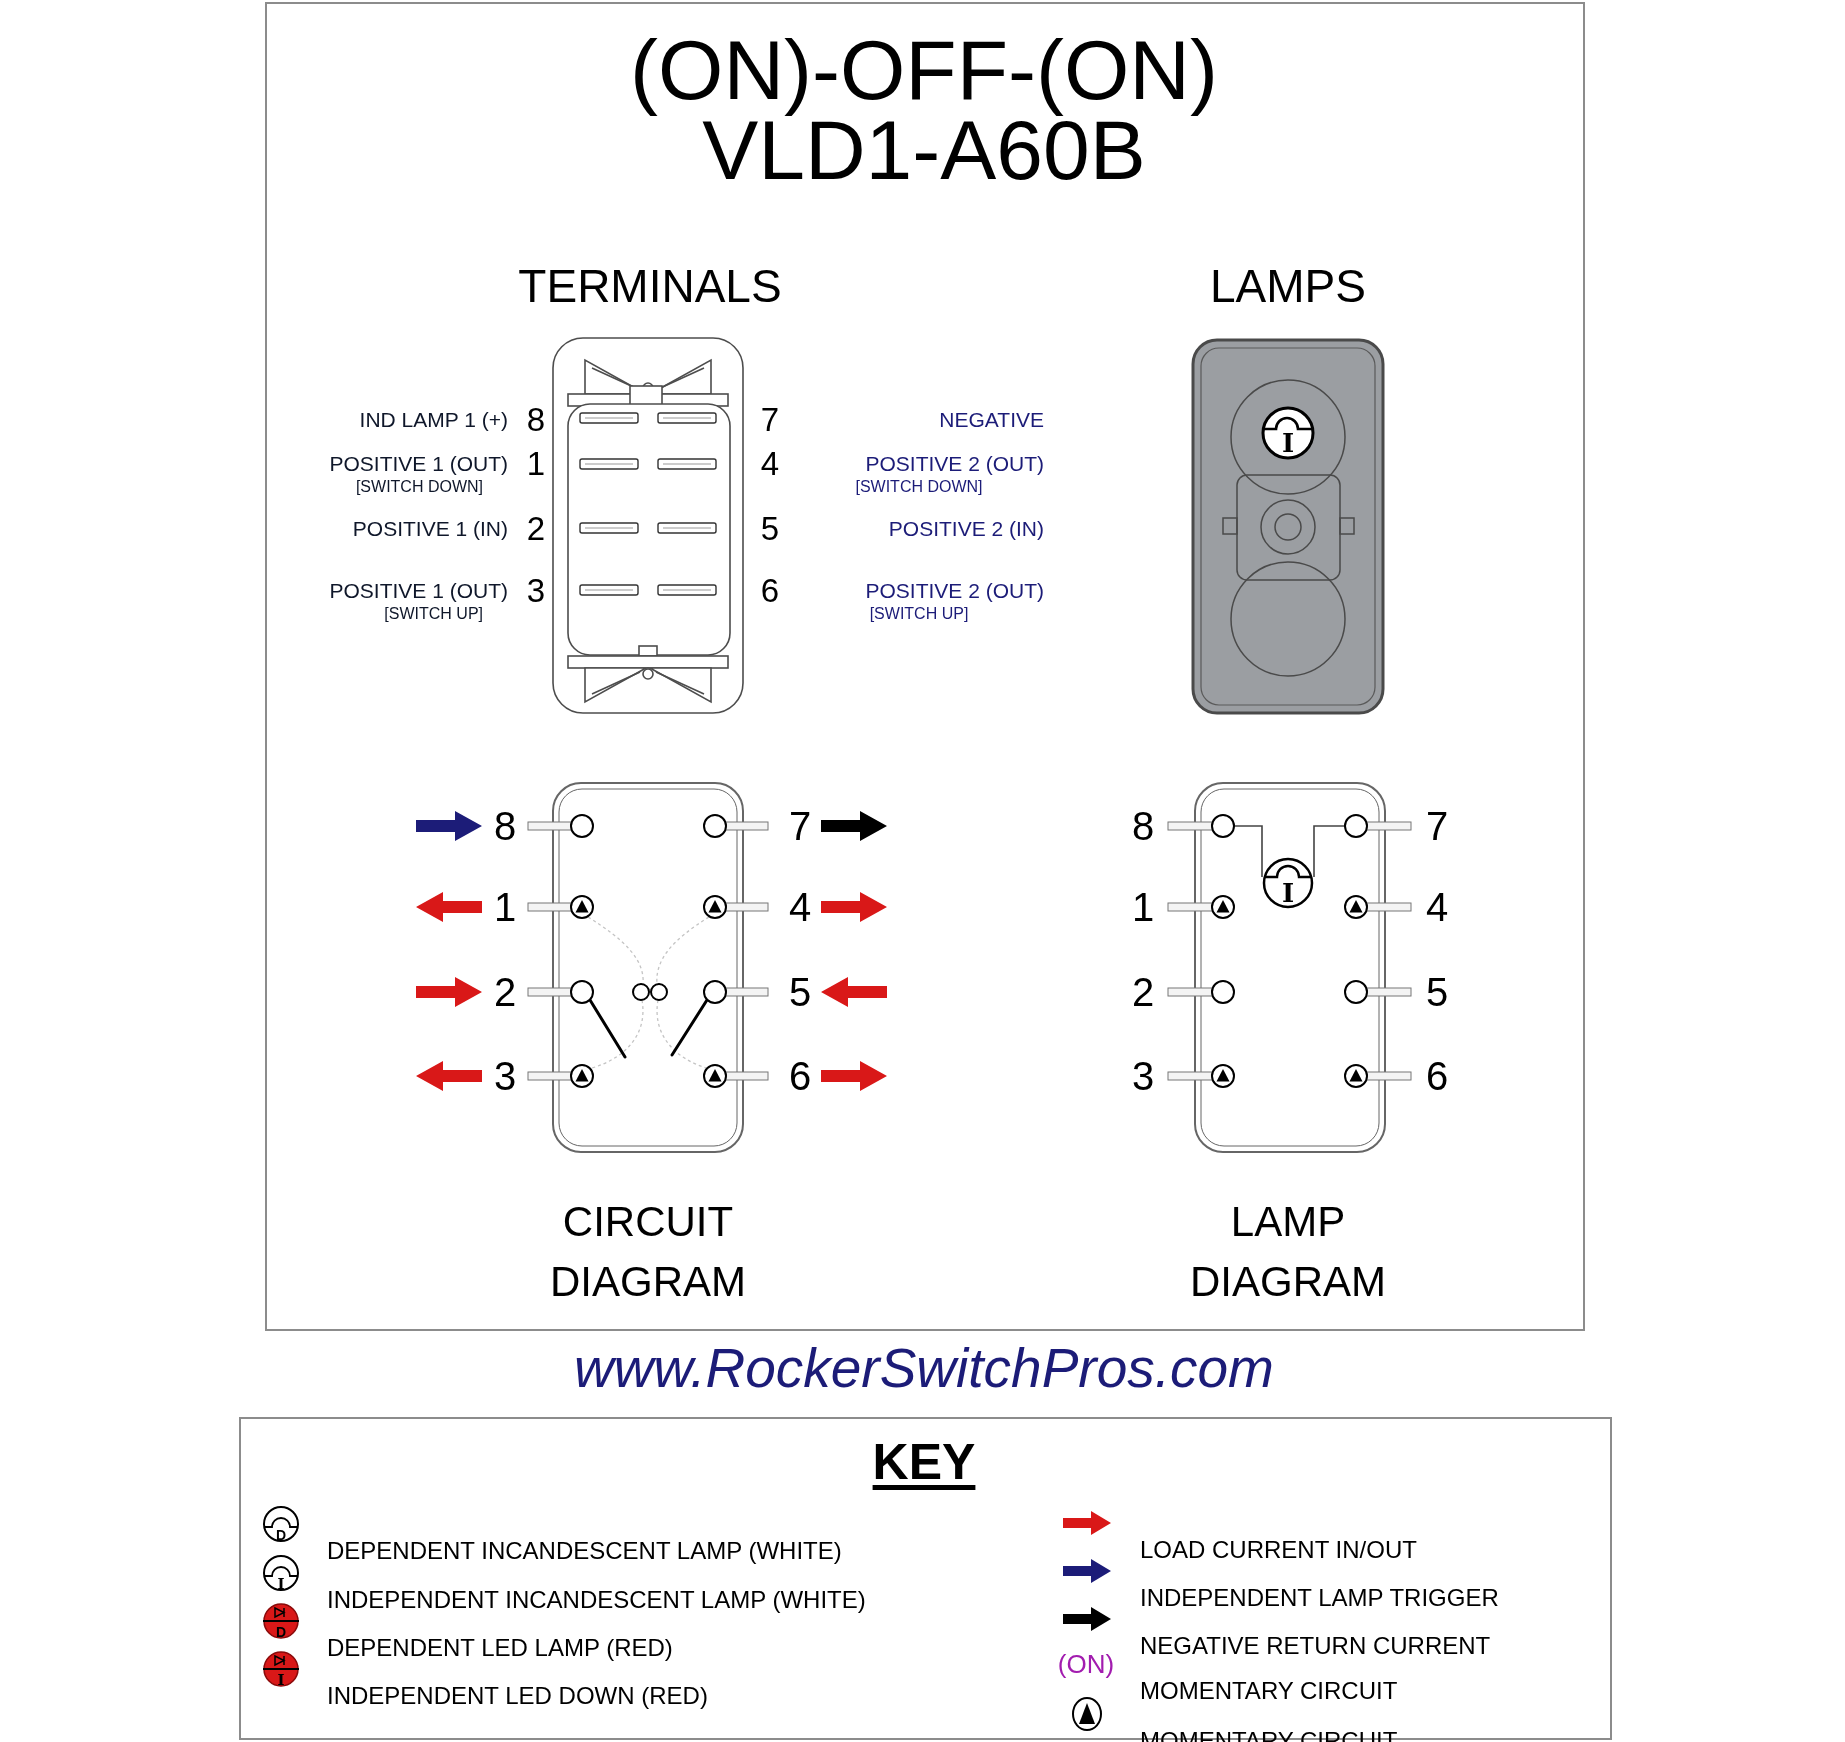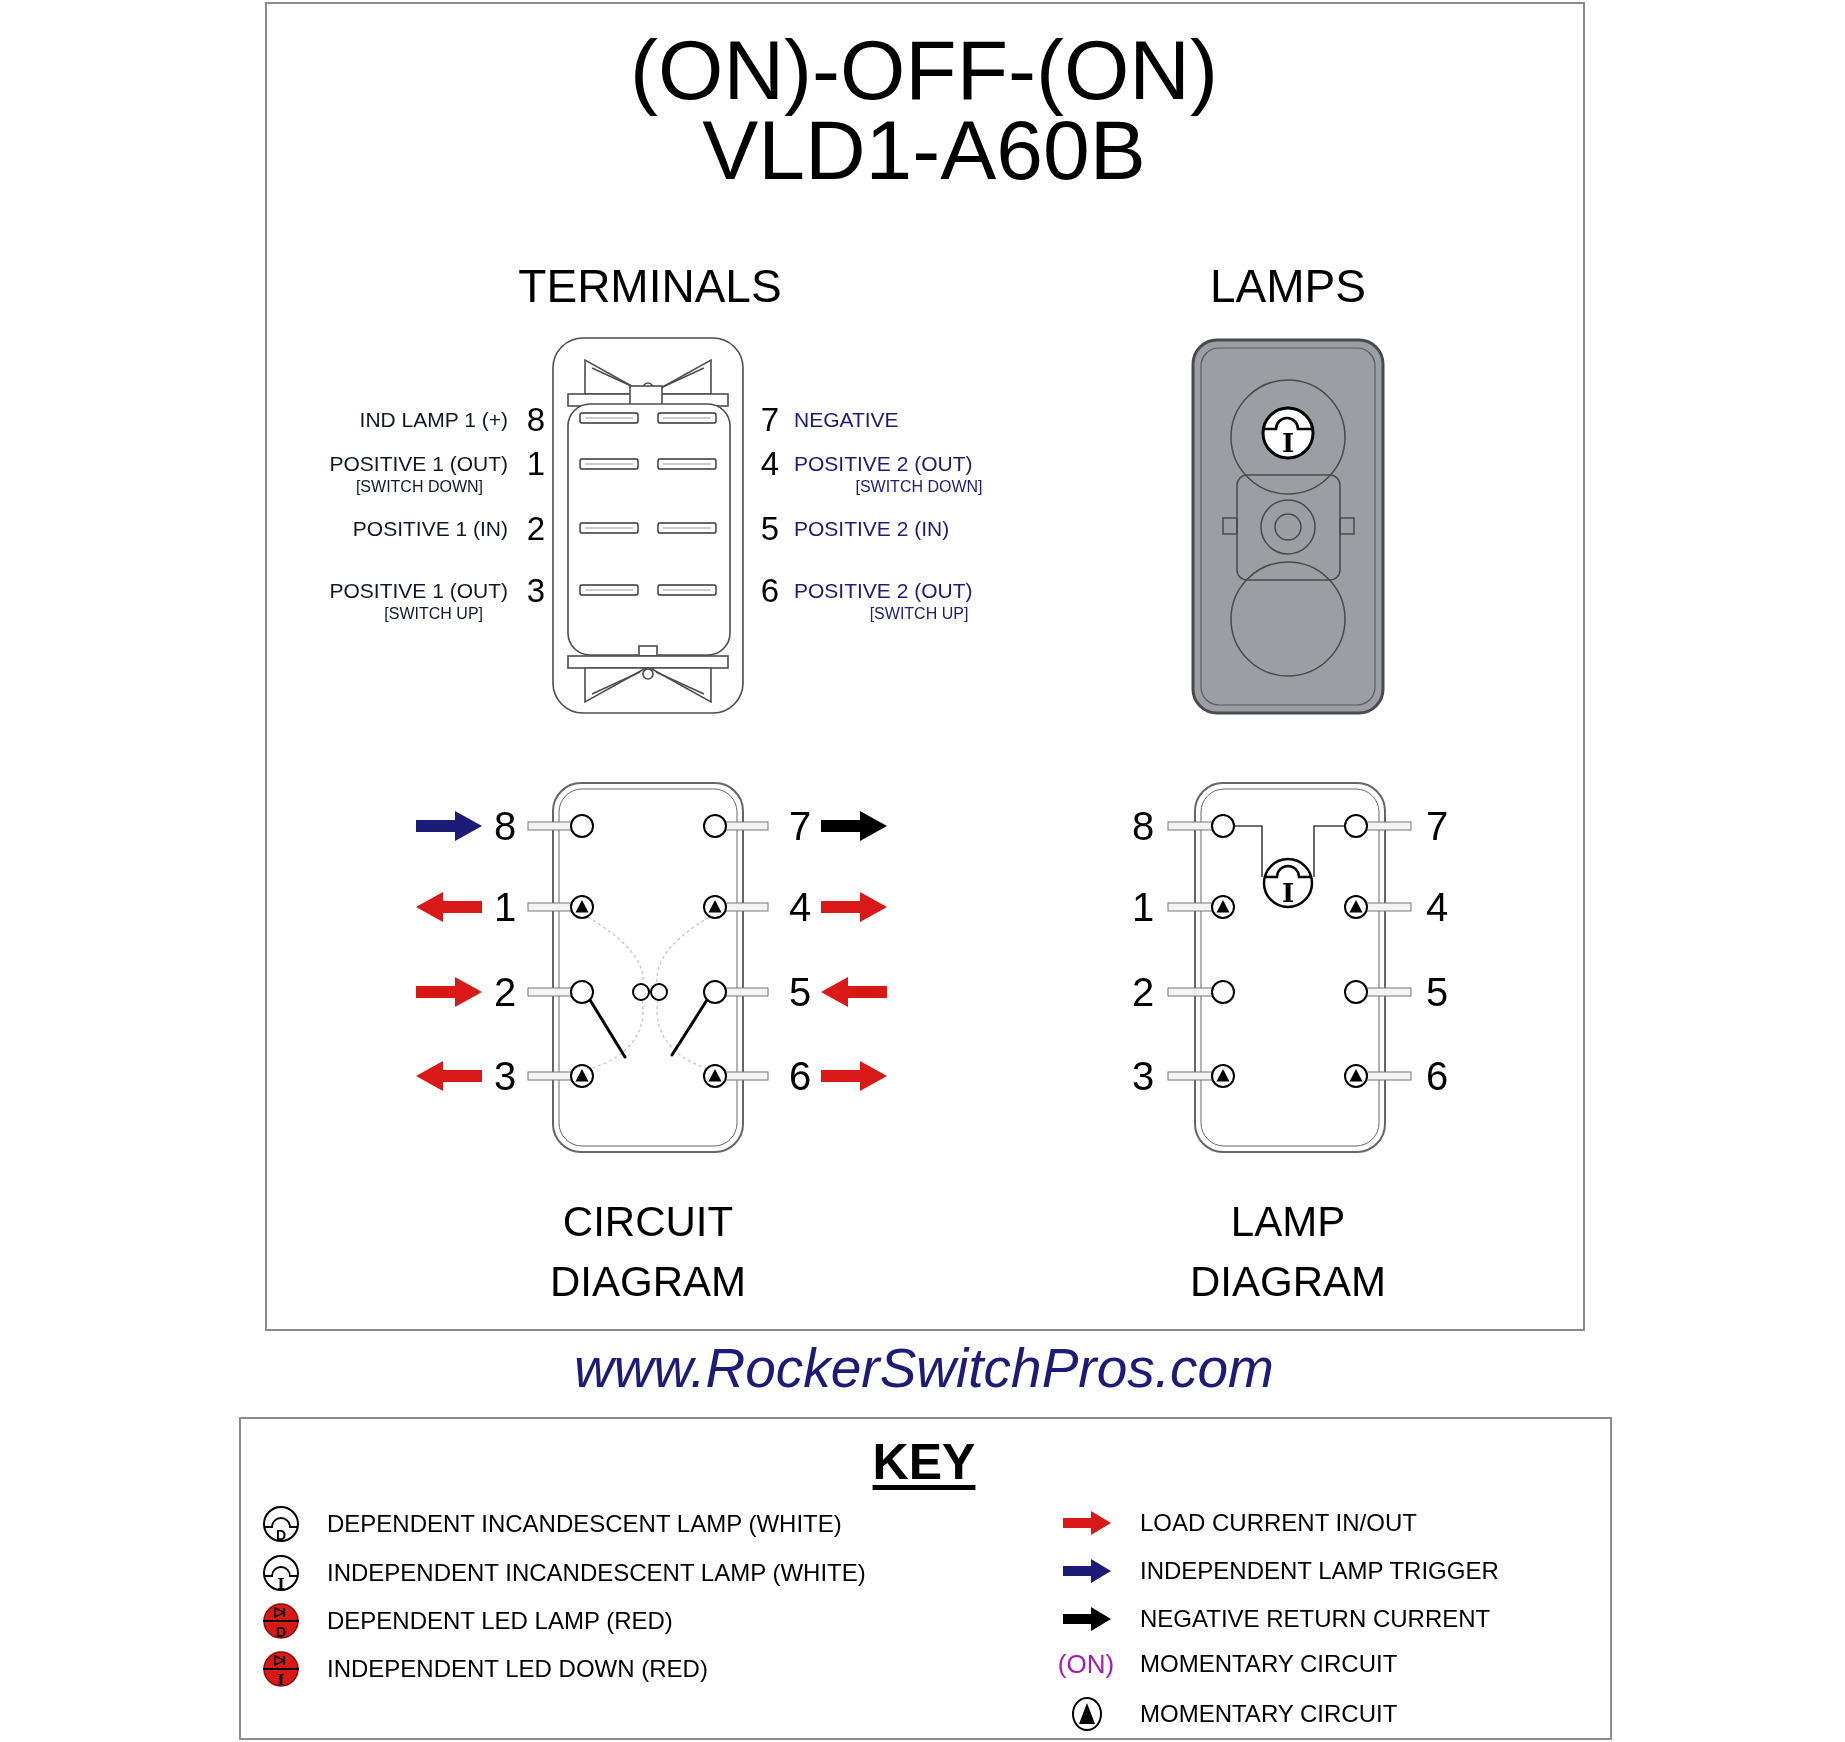--- a/index.html
+++ b/index.html
@@ -8,30 +8,30 @@
   .abs{position:absolute;}
   .main-box{left:265px;top:2px;width:1316px;height:1325px;border:2px solid #8c8c8c;background:#fff;}
   .key-box{left:239px;top:1417px;width:1369px;height:319px;border:2px solid #8c8c8c;background:#fff;}
   .art{left:0;top:0;}
   .title{left:424px;width:1000px;text-align:center;font-size:84px;line-height:80px;color:#000;}
   .heading{width:400px;text-align:center;font-size:46px;line-height:46px;}
   .t-label{width:268px;font-size:21px;line-height:26px;color:#0f172a;}
   .t-label .main{text-align:right;}
   .t-label .sub{font-size:16px;line-height:20px;text-align:right;padding-right:25px;}
   .t-label-r{width:250px;font-size:21px;line-height:26px;color:#1c1c78;}
-  .t-label-r .main{text-align:left;}
+  .t-label-r .main{text-align:right;}
   .t-label-r .sub{font-size:16px;line-height:20px;text-align:center;}
   .t-num{width:36px;text-align:center;font-size:33px;line-height:34px;color:#000;}
   .pin-num{width:44px;text-align:center;font-size:40px;line-height:42px;color:#000;}
   .caption{width:340px;text-align:center;font-size:42px;line-height:60px;color:#000;}
   .url{left:424px;top:1338px;width:1000px;text-align:center;font-size:55px;line-height:60px;
        font-style:italic;color:#1c1c78;}
   .key-title{left:724px;top:1434px;width:400px;text-align:center;font-size:50px;line-height:56px;
              text-decoration:underline;text-underline-offset:6px;font-weight:bold;}
-  .key-item{font-size:24px;line-height:30px;color:#000;white-space:nowrap;}
+  .key-item{font-size:24px;line-height:30px;color:#000;white-space:nowrap;margin-top:27px;}
   .on-label{left:1036px;width:100px;text-align:center;font-size:26px;line-height:30px;color:#a21caf;}
 </style>
 </head>
 <body>
 
 <div class="stage">
 
   <div class="abs main-box"></div>
   <div class="abs key-box"></div>
 

